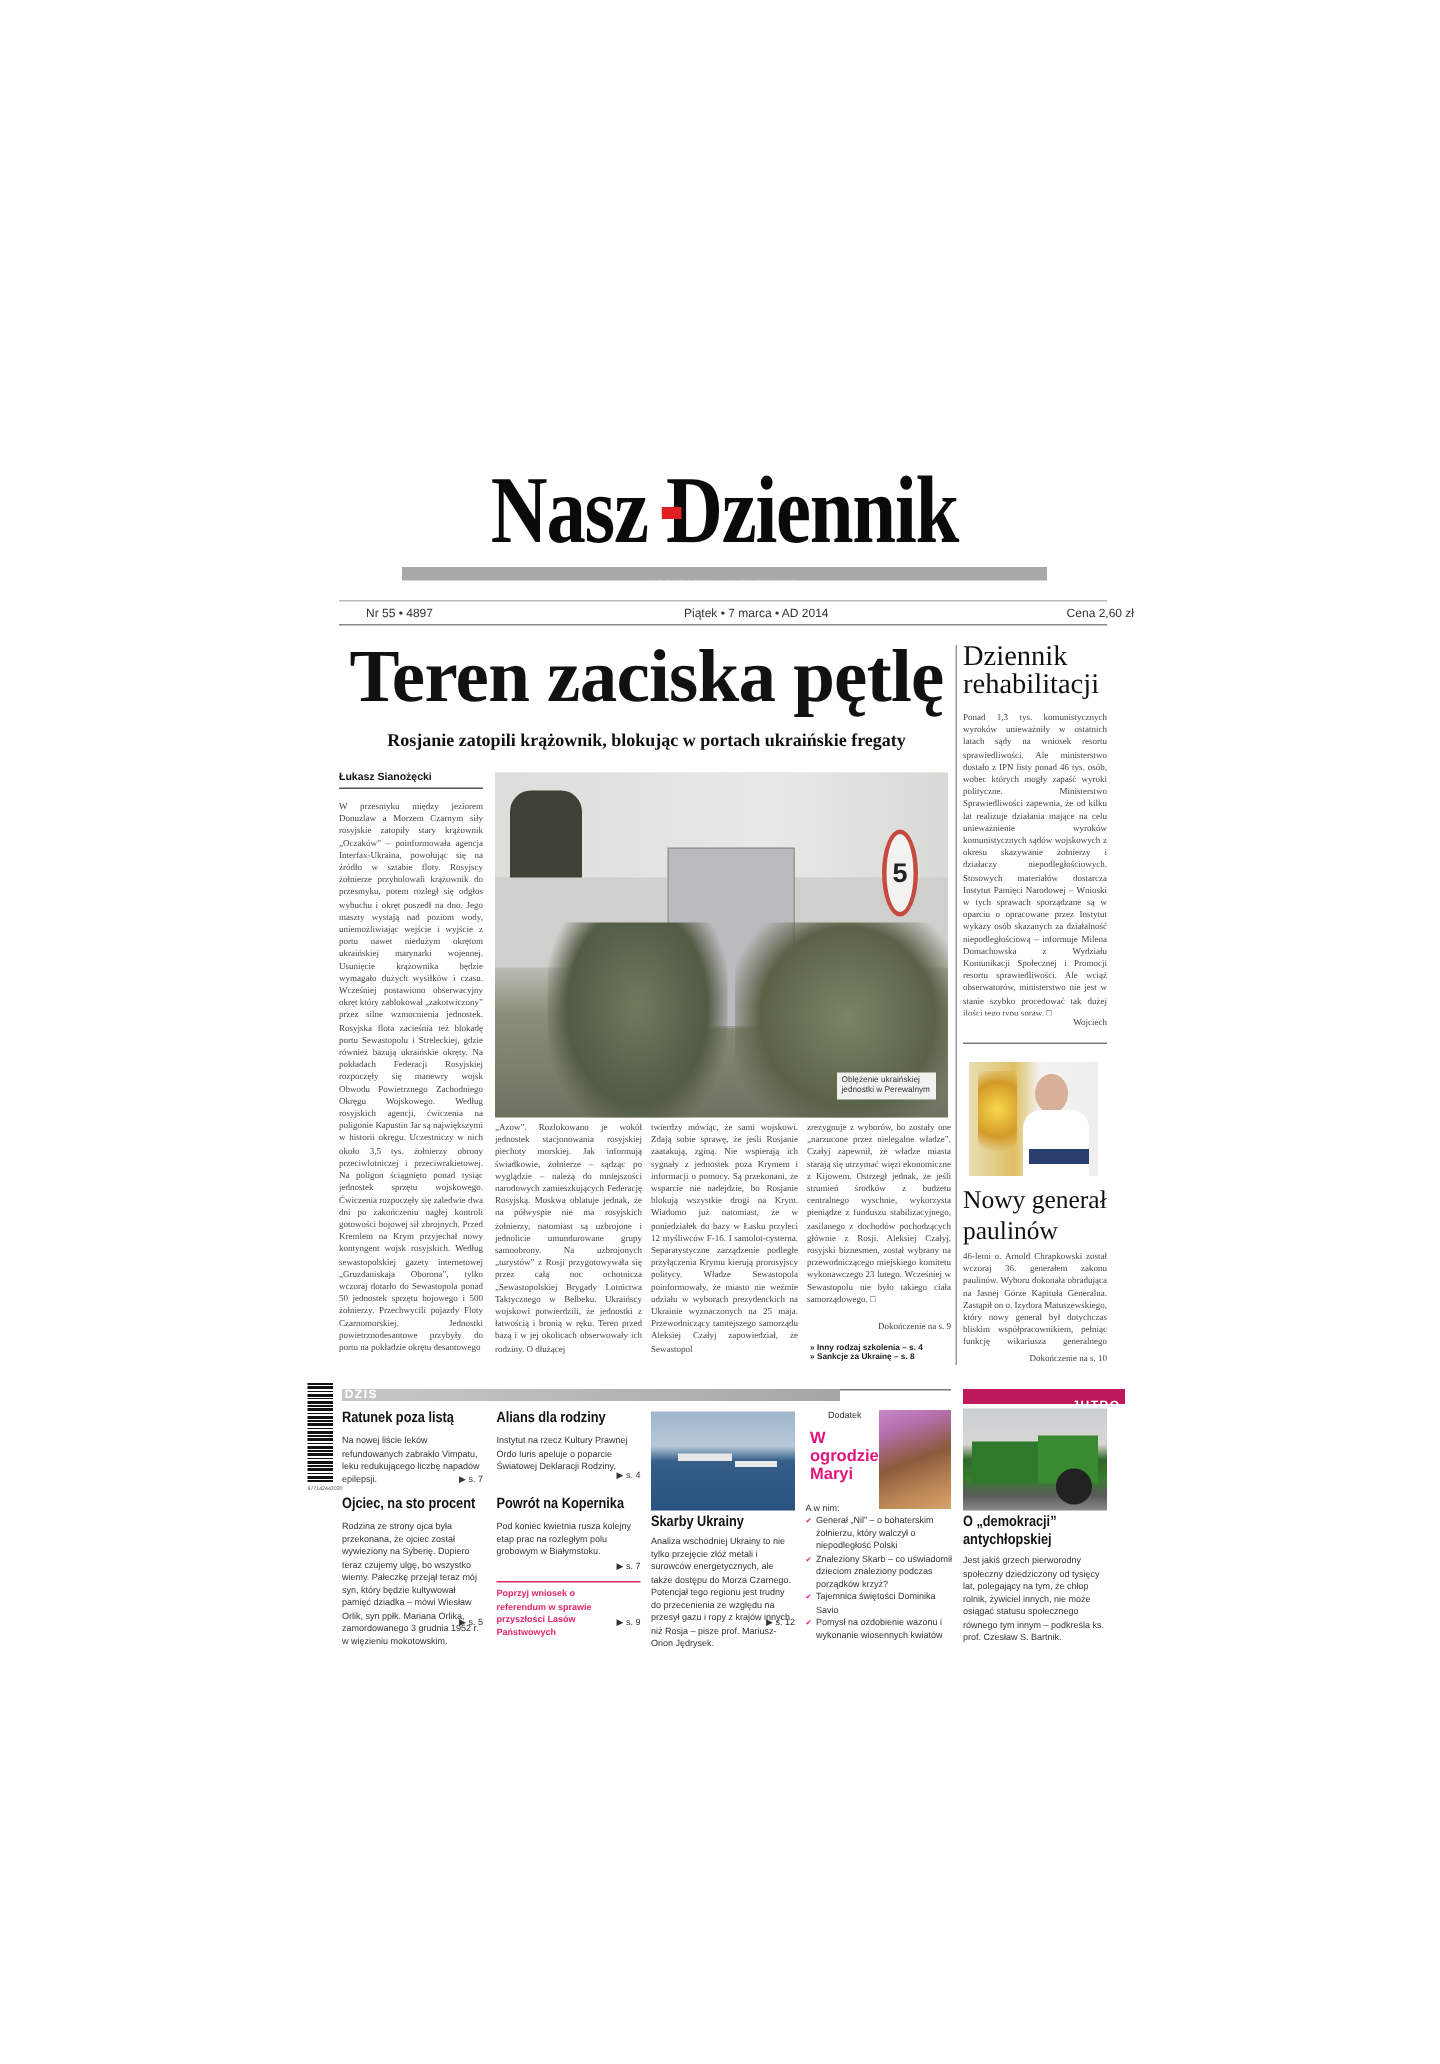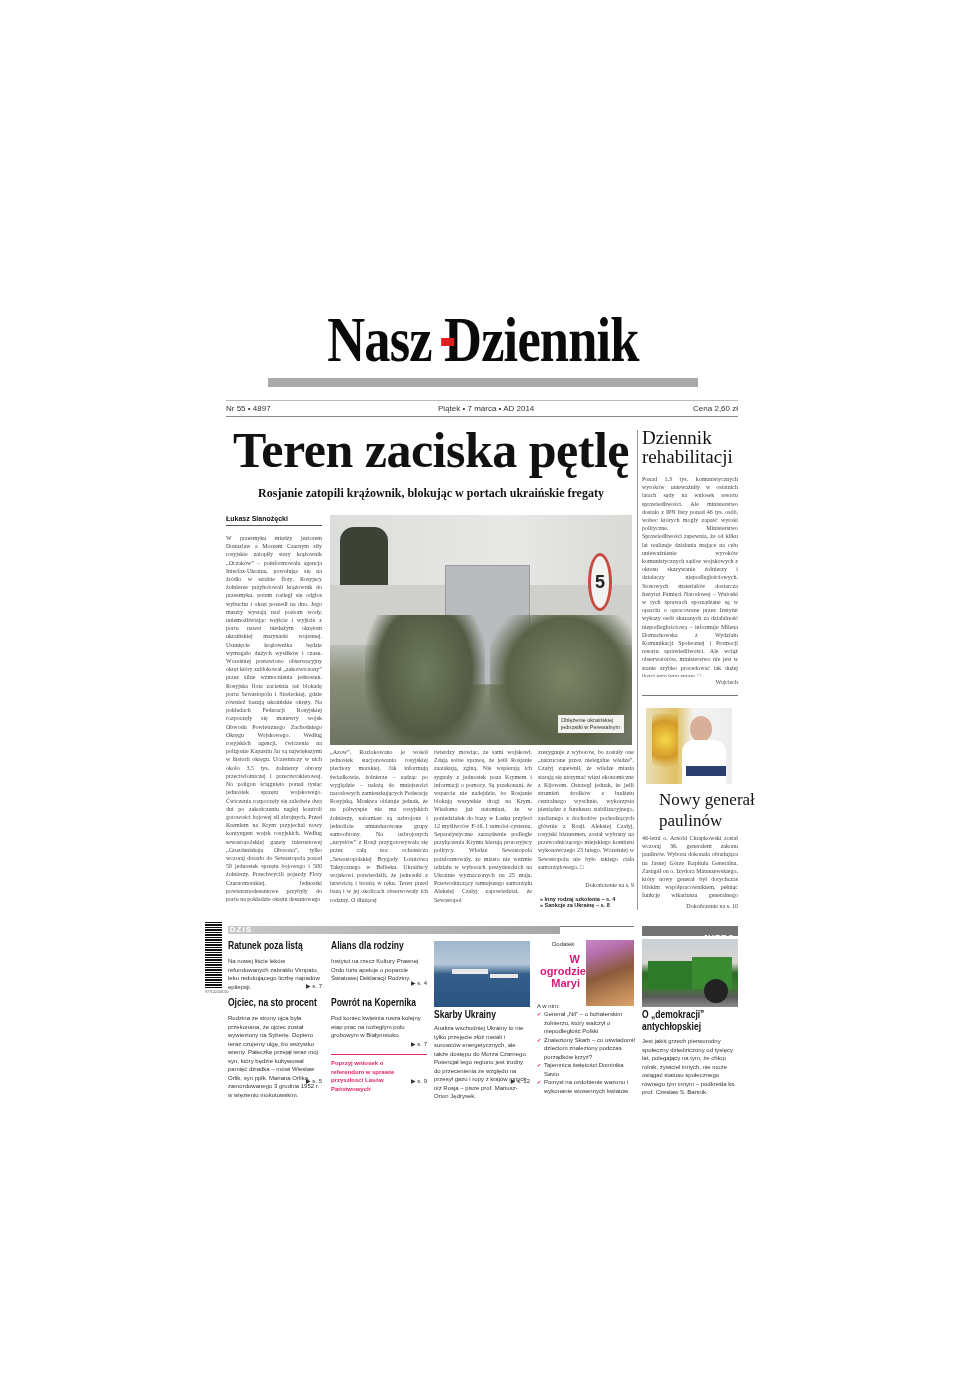--- a/index.html
+++ b/index.html
@@ -7,21 +7,21 @@
   body { position: relative; font-family: "Liberation Serif", serif; color: #111; }
   .abs { position: absolute; }
 
   
   .masthead { left: 268px; top: 305px; width: 430px; height: 70px; text-align: center; }
   .masthead-title { font-family: "Liberation Serif", serif; font-weight: bold; font-size: 64px; letter-spacing: -1px; line-height: 70px; transform: scaleX(0.82); transform-origin: center; display: inline-block; white-space: nowrap; color: #0a0a0a; }
   .flag-mark { display: inline-block; width: 16px; height: 8px; background: #e02020; vertical-align: middle; margin: 0 -12px 0 -4px; position: relative; top: -4px; }
   .motto-bar { left: 268px; top: 378px; width: 430px; height: 9px; background: #a9a9a9; text-align: center; }
   .motto-text { font-family: "Liberation Sans", sans-serif; font-size: 6px; color: #fff; letter-spacing: 1.5px; line-height: 9px; font-weight: bold; }
 
-  .infoline { left: 226px; top: 404px; width: 512px; height: 12px; font-family: "Liberation Sans", sans-serif; font-size: 8px; color: #333; }
+  .infoline { left: 244px; top: 404px; width: 512px; height: 12px; font-family: "Liberation Sans", sans-serif; font-size: 8px; color: #333; }
   .infoline span { position: absolute; top: 0; }
   .rule { background: #888; height: 1px; }
 
   
   .headline { left: 226px; top: 420px; width: 410px; text-align: center; font-weight: bold; font-size: 50px; line-height: 60px; letter-spacing: -0.5px; }
   .subhead { left: 226px; top: 486px; width: 410px; text-align: center; font-weight: bold; font-size: 12px; }
 
   .byline { left: 226px; top: 515px; width: 96px; font-family: "Liberation Sans", sans-serif; font-size: 7px; font-weight: bold; border-bottom: 1px solid #555; padding-bottom: 3px; }
 
   .col-text { font-size: 6px; line-height: 8.2px; color: #444; text-align: justify; overflow: hidden; }
@@ -29,47 +29,47 @@
   
   .main-photo { left: 330px; top: 515px; width: 302px; height: 230px; overflow: hidden;
     background: linear-gradient(180deg, #d6d8d6 0%, #cfd0ce 40%, #bfc2bb 55%, #8a8f7a 70%, #6d7361 100%); }
   .photo-caption { right: 8px; bottom: 12px; width: 66px; background: #f2f2ee; font-family: "Liberation Sans", sans-serif; font-size: 5.5px; line-height: 7px; padding: 2px 3px; color: #333; }
 
   
   .side-title { left: 642px; top: 428px; width: 98px; font-size: 19px; line-height: 19px; color: #111; }
   .side-divider { left: 637px; top: 430px; width: 1px; height: 480px; background: #999; }
   .small-photo { left: 646px; top: 708px; width: 86px; height: 76px; overflow: hidden;
     background: linear-gradient(90deg, #e9dfb6 0%, #dfc063 35%, #f2f2f0 55%, #eeeeee 100%); }
-  .general-title { left: 642px; top: 789px; width: 98px; font-size: 17px; line-height: 21px; margin-left: 17px; }
+  .general-title { left: 642px; top: 789px; width: 98px; font-size: 17px; line-height: 21px; }
 
   .refs { font-family: "Liberation Sans", sans-serif; font-size: 5.5px; font-weight: bold; color: #222; }
 
   
   .dzis-bar { left: 228px; top: 926px; width: 332px; height: 8px; background: linear-gradient(90deg,#c8c8c8,#a6a6a6); }
   .dzis-label { position: absolute; right: 308px; top: -1px; font-family: "Liberation Sans", sans-serif; font-weight: bold; font-size: 8px; color: #fff; letter-spacing: 1px; }
   .dzis-line { left: 228px; top: 926px; width: 406px; height: 1px; background: #777; }
-  .jutro-bar { left: 642px; top: 926px; width: 96px; height: 10px; background: #737373; text-align: right; }
+  .jutro-bar { left: 642px; top: 926px; width: 108px; height: 10px; background: #be185d; text-align: right; }
   .jutro-label { font-family: "Liberation Sans", sans-serif; font-weight: bold; font-size: 8px; color: #fff; letter-spacing: 1px; padding-right: 3px; line-height: 10px; }
 
   .teaser-title { font-family: "Liberation Sans", sans-serif; font-weight: bold; font-size: 10px; line-height: 12px; transform: scaleX(0.85); transform-origin: left; white-space: nowrap; color: #111; }
   .teaser-text { font-family: "Liberation Sans", sans-serif; font-size: 6px; line-height: 8.5px; color: #333; }
   .pageref { font-family: "Liberation Sans", sans-serif; font-size: 6px; color: #333; text-align: right; }
   .pink-text { font-family: "Liberation Sans", sans-serif; font-size: 6px; line-height: 8.5px; font-weight: bold; color: #e0246a; }
 
   .barcode { left: 205px; top: 922px; width: 17px; height: 66px;
     background: repeating-linear-gradient(180deg, #111 0px, #111 1px, #fff 1px, #fff 2px, #111 2px, #111 4px, #fff 4px, #fff 5px); }
   .barcode-small { font-family: "Liberation Sans", sans-serif; font-size: 3.5px; color: #555; line-height: 5px; }
 
   .ships-photo { left: 434px; top: 941px; width: 96px; height: 66px;
     background: linear-gradient(180deg, #9fb6cc 0%, #b6c8d8 35%, #355f8a 50%, #2a5381 100%); overflow: hidden; }
   .ship { position: absolute; background: #e8e8e8; height: 5px; }
 
   .magazine-cover { left: 586px; top: 940px; width: 48px; height: 66px;
     background: linear-gradient(160deg, #c58ac4 0%, #b76fae 20%, #8b5a3c 50%, #c08a58 80%, #d9a36c 100%); overflow: hidden; }
-  .maryi { left: 540px; top: 953px; width: 40px; text-align: right; font-family: "Liberation Sans", sans-serif; font-weight: bold; font-size: 11px; line-height: 12px; color: #e0157a; }
+  .maryi { left: 540px; top: 953px; width: 40px; font-family: "Liberation Sans", sans-serif; font-weight: bold; font-size: 11px; line-height: 12px; color: #e0157a; }
   .dodatek { left: 552px; top: 941px; font-family: "Liberation Sans", sans-serif; font-size: 6px; color: #333; }
 
   .check-list { left: 537px; top: 1001px; width: 98px; font-family: "Liberation Sans", sans-serif; font-size: 6px; line-height: 8.5px; color: #333; }
   .check-list li { list-style: none; padding-left: 7px; position: relative; }
   .check-list li::before { content: "✔"; position: absolute; left: 0; color: #e0157a; font-size: 5px; }
 
   .tractor-photo { left: 642px; top: 939px; width: 96px; height: 68px;
     background: linear-gradient(180deg, #c9cfd6 0%, #d8d6d2 35%, #2f6a2a 50%, #3a7b2f 70%, #5a5a5a 85%, #8b8b8b 100%); overflow: hidden; }
 </style>
 </head>

